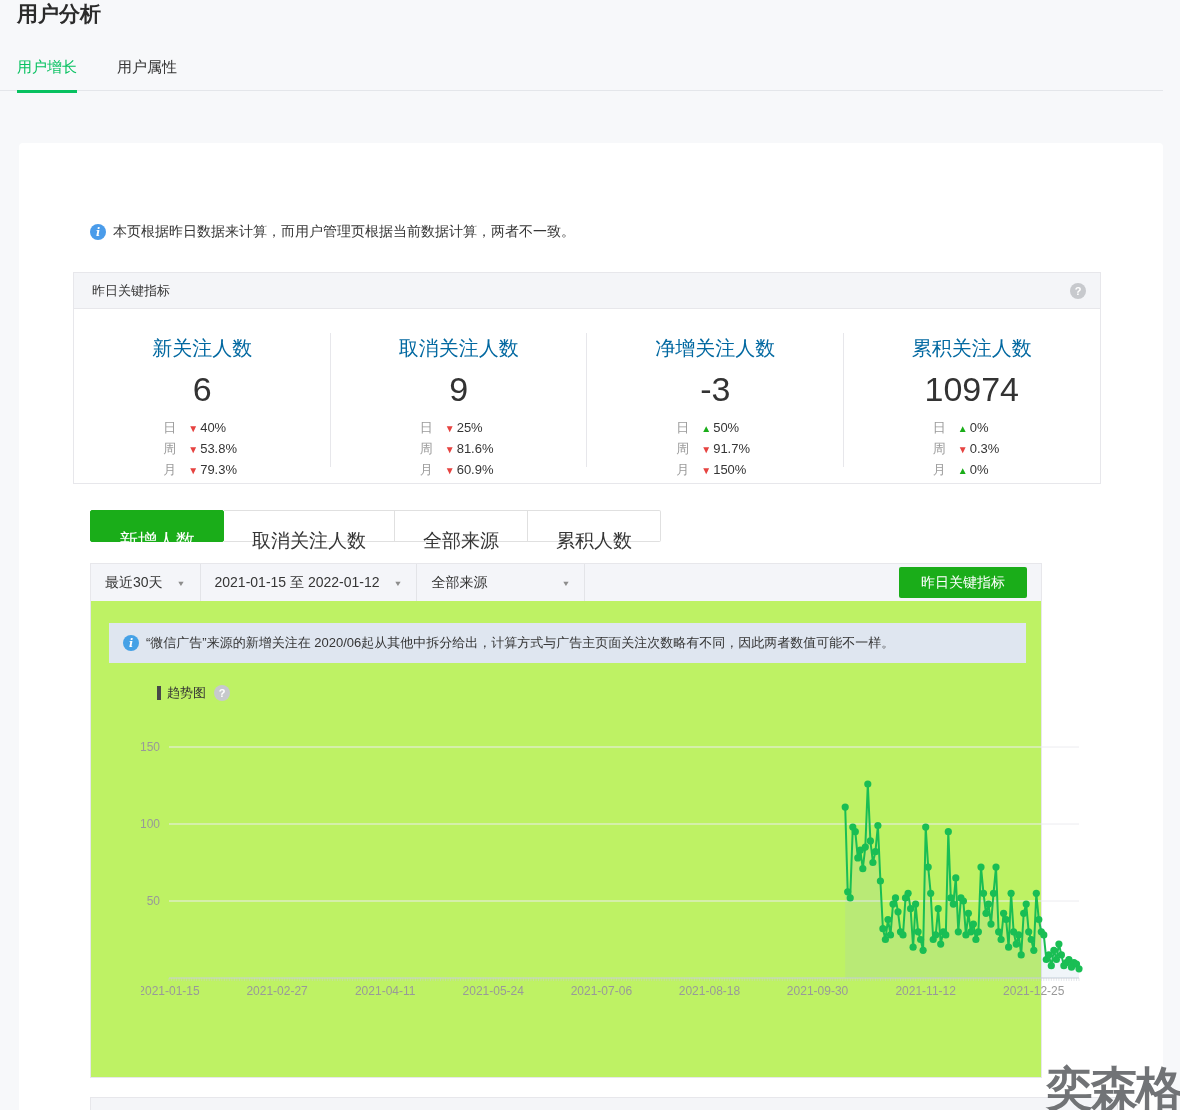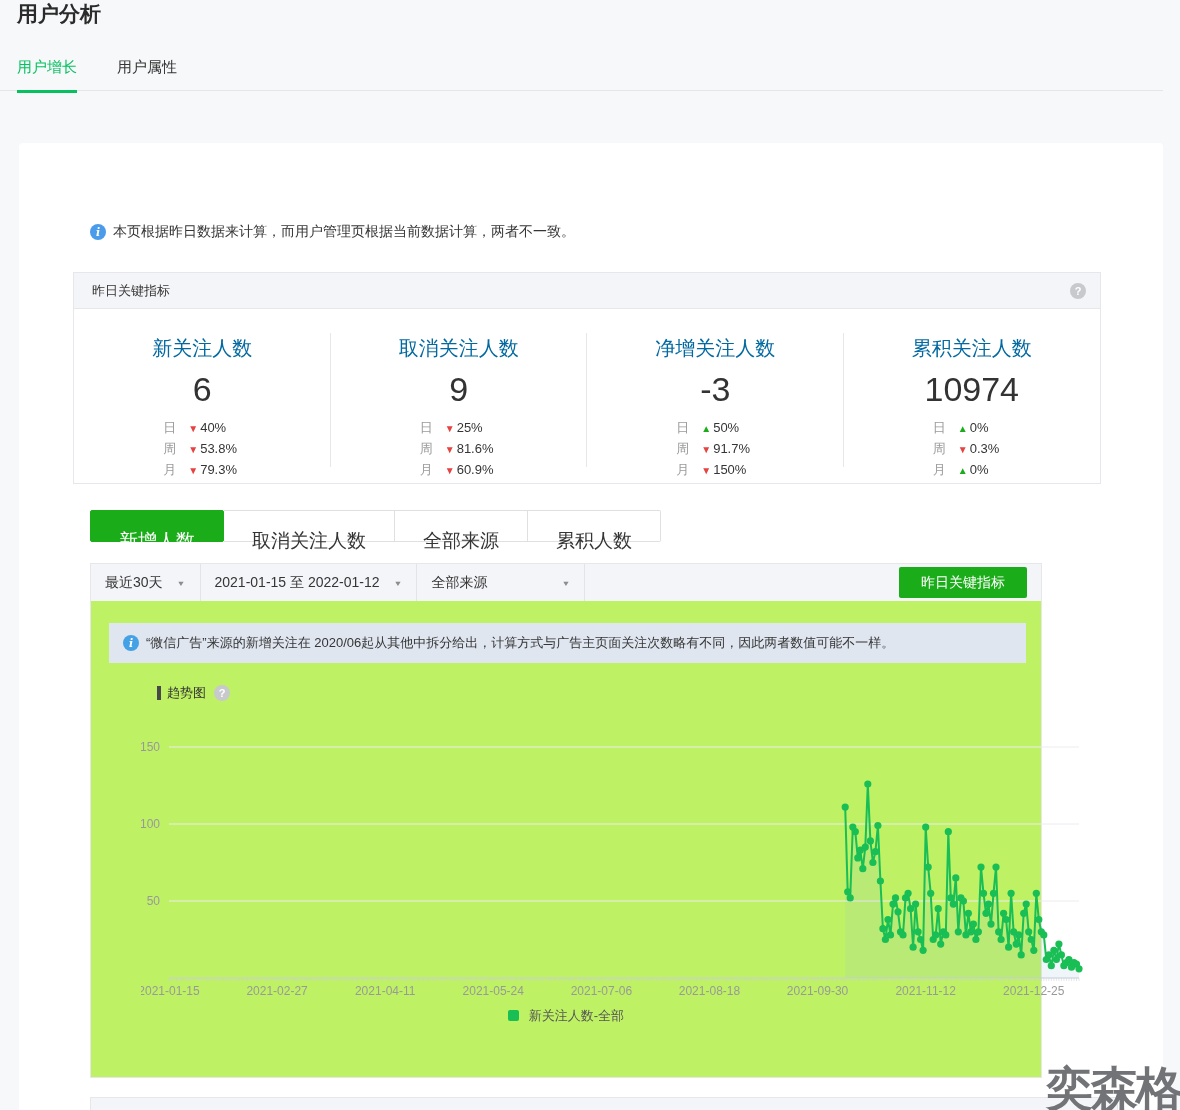--- a/index.html
+++ b/index.html
@@ -618,22 +618,18 @@
           <circle cx="920.4" cy="220.9" r="3.6" fill="#19be54"></circle>
           <circle cx="922.9" cy="231.7" r="3.6" fill="#19be54"></circle>
           <circle cx="925.4" cy="228.6" r="3.6" fill="#19be54"></circle>
           <circle cx="927.9" cy="225.5" r="3.6" fill="#19be54"></circle>
           <circle cx="930.5" cy="233.2" r="3.6" fill="#19be54"></circle>
           <circle cx="933.0" cy="228.6" r="3.6" fill="#19be54"></circle>
           <circle cx="935.5" cy="230.1" r="3.6" fill="#19be54"></circle>
           <circle cx="938.0" cy="234.8" r="3.6" fill="#19be54"></circle>
         </svg></div>
 
-    <div class="legend">
-      <span class="legend-dot" id="legend-dot" style="background: rgb(25, 190, 84);"></span>
-      <span>新关注人数-全部</span>
-    </div>
   </div>
 
   <div class="next-section"></div>
 </div>
 
 <div class="watermark">奕森格</div>
 
 </body></html>

